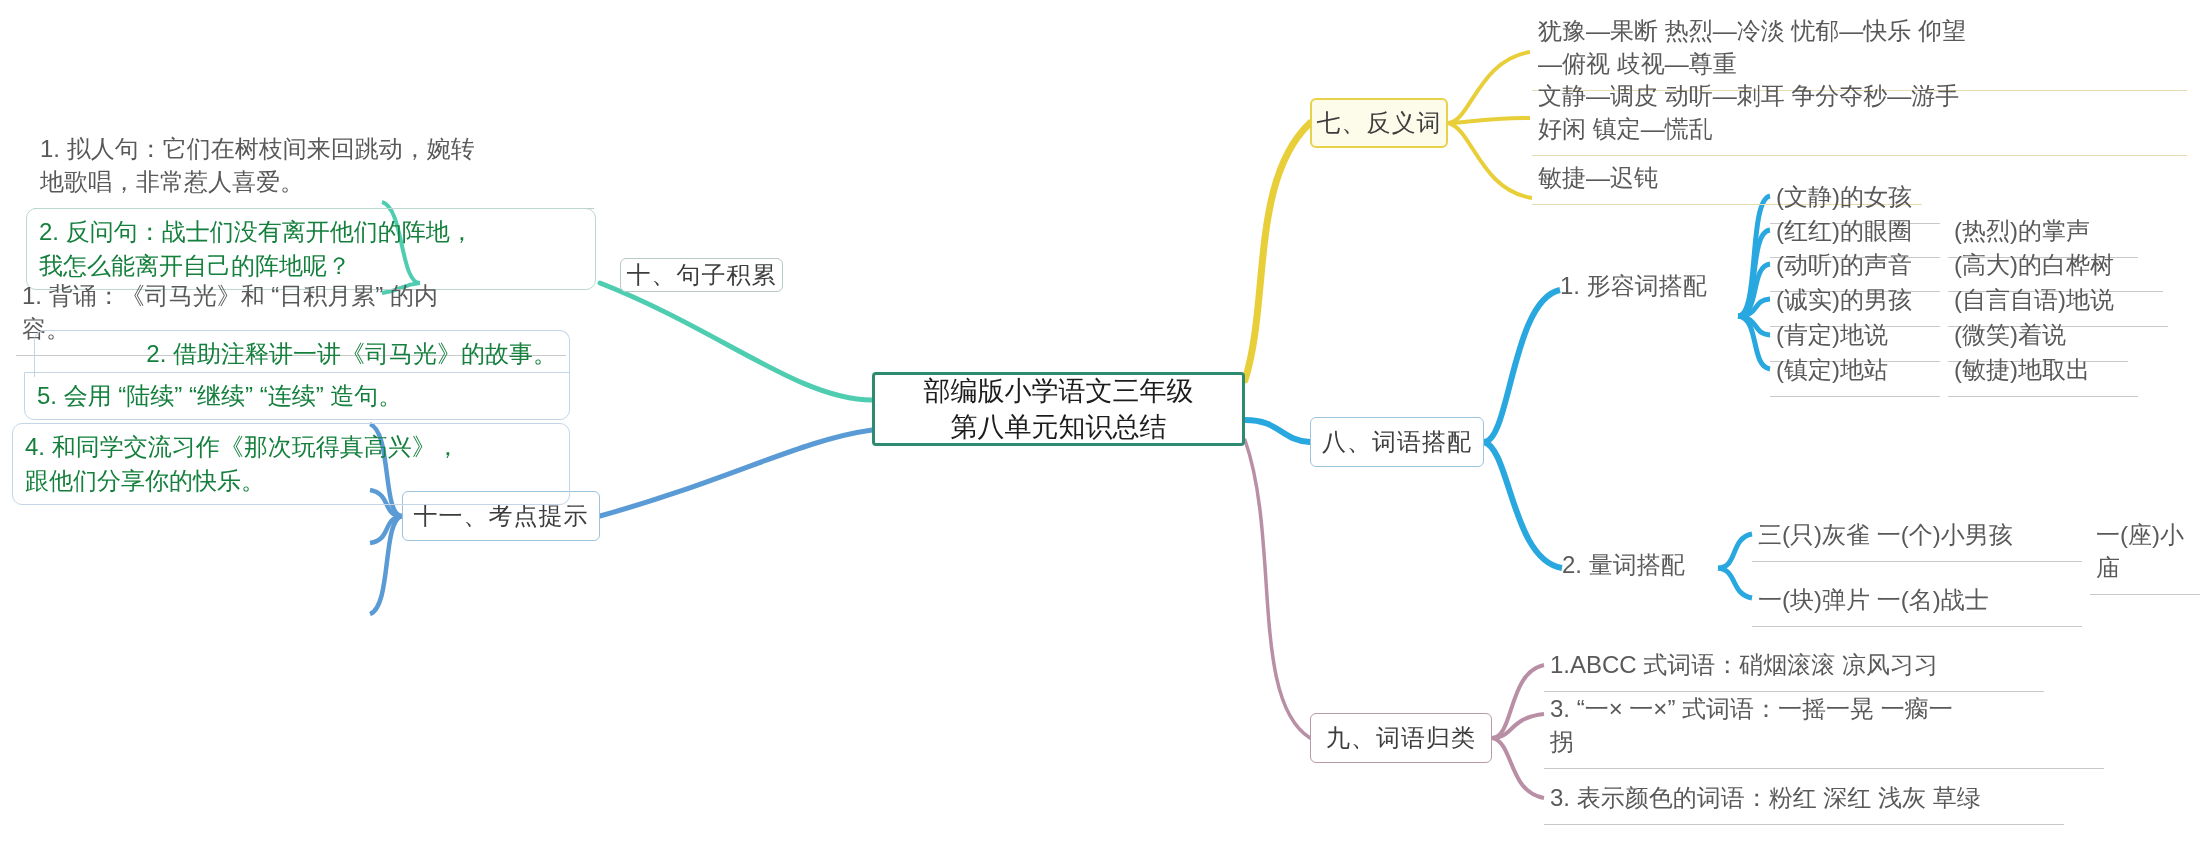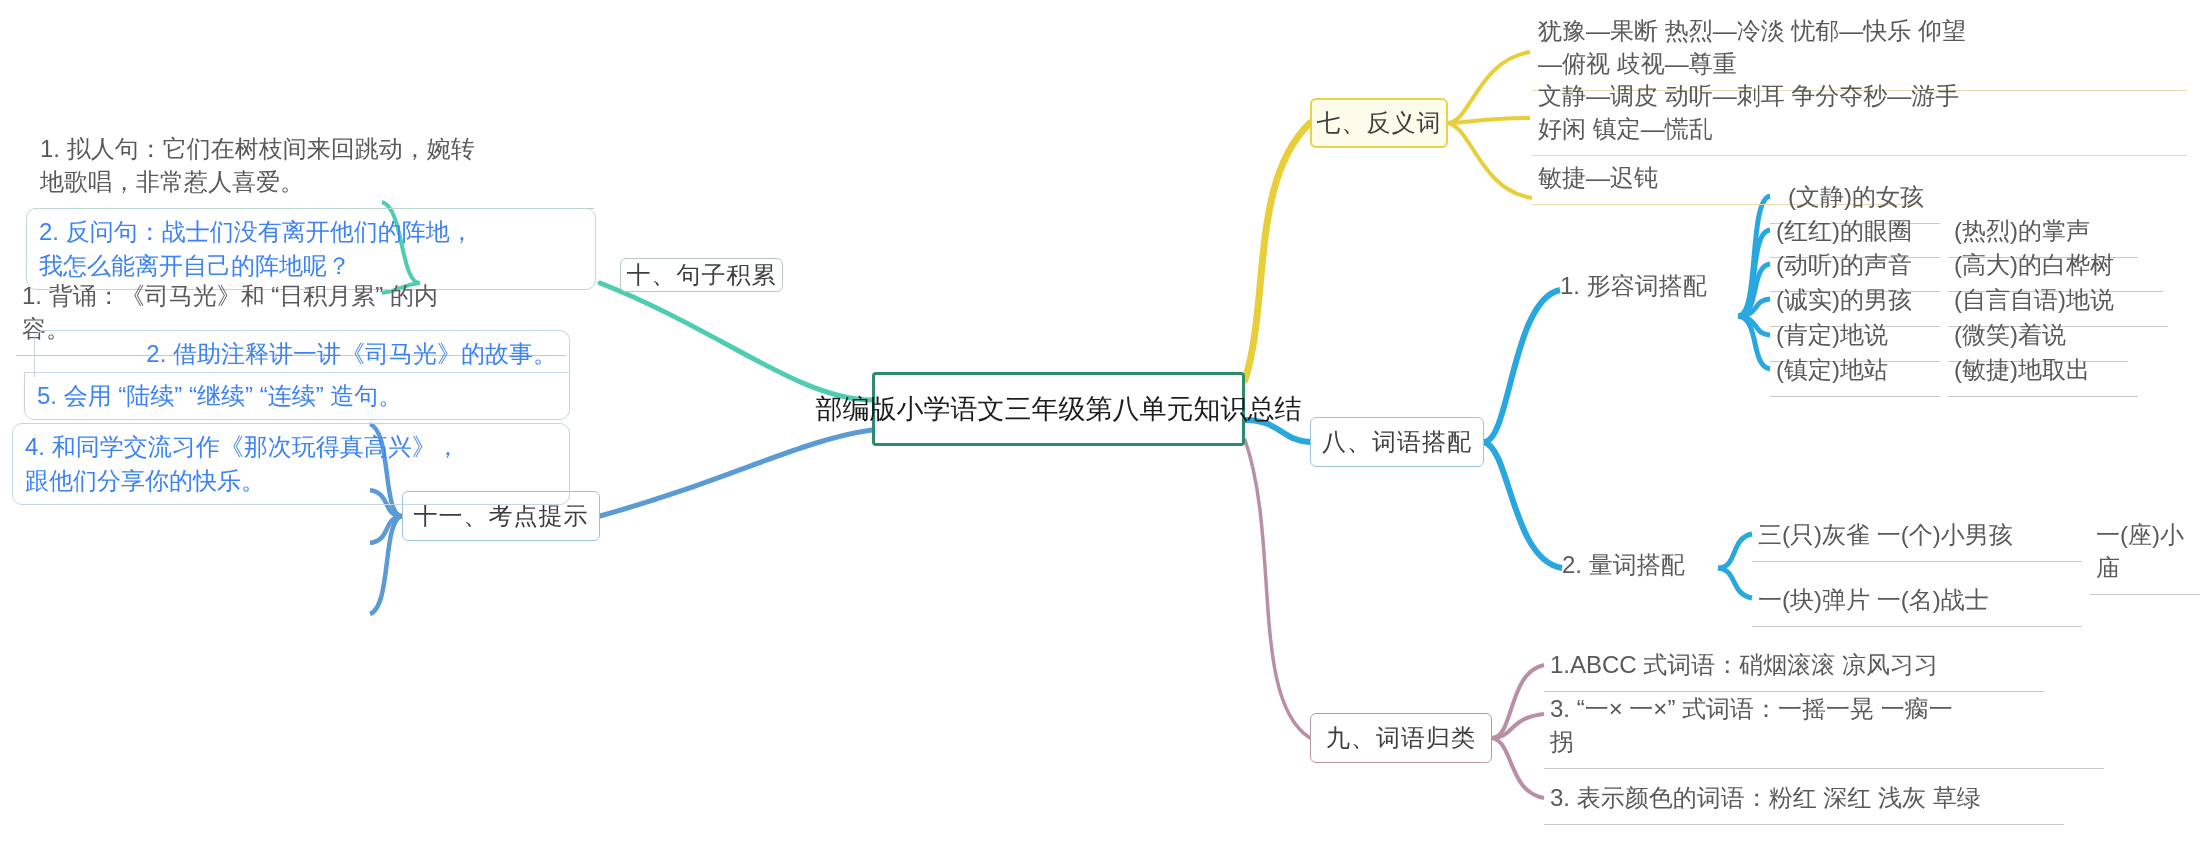--- a/index.html
+++ b/index.html
@@ -35,21 +35,21 @@
   }
   
   .root {
     border: 3px solid #2e8b6f;
     border-radius: 4px;
     background: #ffffff;
     font-size: 27px;
     color: #1c1c1c;
     line-height: 1.35;
     text-align: center;
-    flex-direction: row;
+    flex-direction: column;
     padding: 6px 14px;
   }
   
   .topic {
     border-radius: 6px;
     background: #ffffff;
     font-size: 24px;
     color: #3d3d3d;
     padding: 7px 16px;
     letter-spacing: 1px;
@@ -72,21 +72,21 @@
   }
   .leaf.ul-yellow { border-bottom: 1.5px solid #e3dcb0; }
   .leaf.ul-grey   { border-bottom: 1.2px solid #c9c9c9; }
 
   
   .leafbox {
     position: absolute;
     box-sizing: border-box;
     font-size: 24px;
     line-height: 1.42;
-    color: #3b82f6;
+    color: #15803d;
     padding: 6px 12px;
     border-radius: 10px;
     white-space: pre-line;
   }
   .leafbox.teal { border: 1.2px solid #bcd8d0; }
   .leafbox.blue { border: 1.2px solid #c3d5e6; }
 
   .sublabel {
     position: absolute;
     font-size: 24px;
@@ -155,21 +155,21 @@
 好闲 镇定—慌乱</div>
   <div class="leaf ul-yellow" style="left:1532px; top:159px; width:390px;">敏捷—迟钝</div>
 
   <div class="node topic blue" style="left:1310px; top:417px; width:174px; height:50px;">
     <span>八、词语搭配</span>
   </div>
 
   <div class="sublabel" style="left:1560px; top:270px;">1. 形容词搭配</div>
   <div class="sublabel" style="left:1562px; top:549px;">2. 量词搭配</div>
 
-  <div class="leaf ul-grey" style="left:1770px; top:178px; width:170px;text-align:center;">(文静)的女孩</div>
+  <div class="leaf ul-grey" style="left:1770px; top:178px; width:170px;">(文静)的女孩</div>
 
   <div class="leaf ul-grey" style="left:1770px; top:212px; width:170px;">(红红)的眼圈</div>
   <div class="leaf ul-grey" style="left:1948px; top:212px; width:190px;">(热烈)的掌声</div>
 
   <div class="leaf ul-grey" style="left:1770px; top:246px; width:170px;">(动听)的声音</div>
   <div class="leaf ul-grey" style="left:1948px; top:246px; width:215px;">(高大)的白桦树</div>
 
   <div class="leaf ul-grey" style="left:1770px; top:281px; width:170px;">(诚实)的男孩</div>
   <div class="leaf ul-grey" style="left:1948px; top:281px; width:220px;">(自言自语)地说</div>
 

